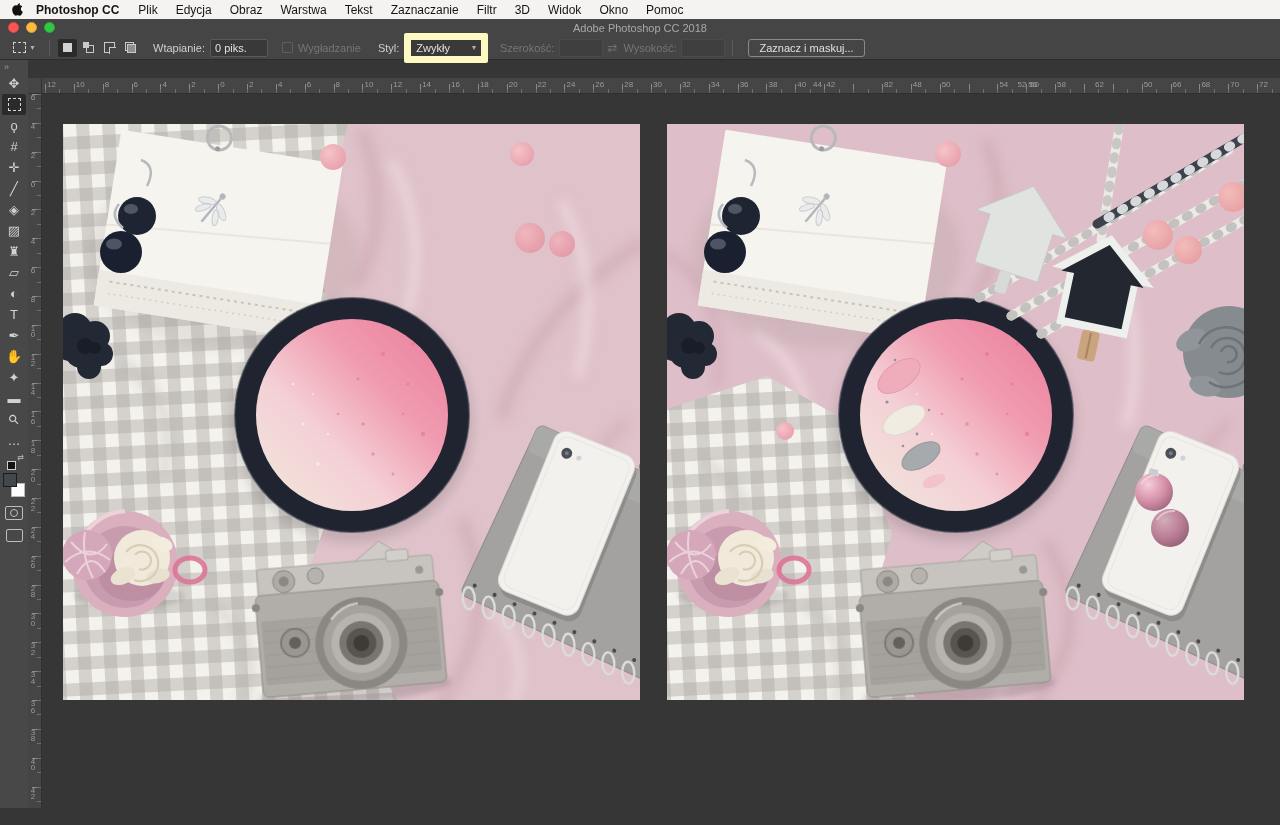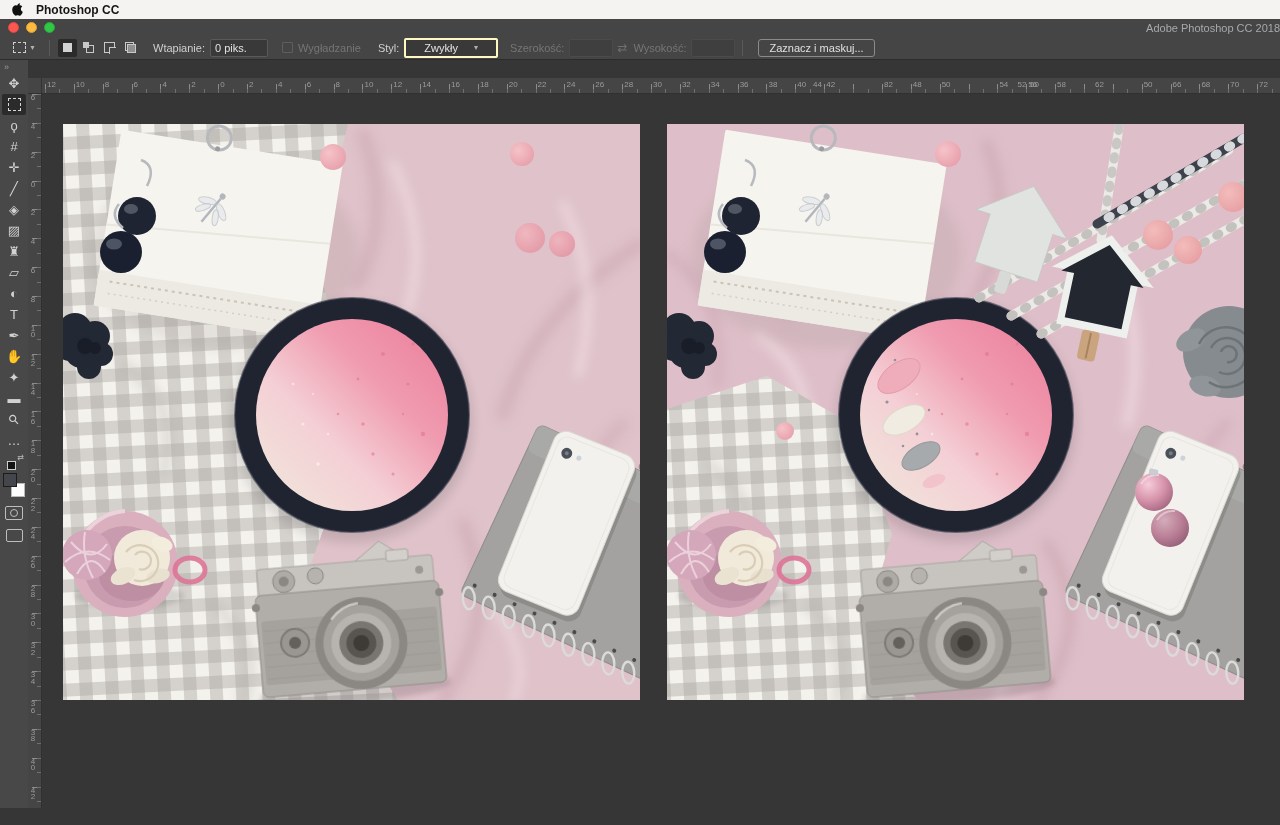--- a/index.html
+++ b/index.html
@@ -9,21 +9,21 @@
   
   .menubar{position:absolute;left:0;top:0;right:0;height:19px;background:#f4f3f1;
            display:flex;align-items:center;padding-left:12px;font-size:12px;color:#151515;}
   .apple{display:flex;align-items:center;margin-right:10px;}
   .apple svg{width:12px;height:13px;display:block;}
   .menu-item{padding:0 9px;white-space:nowrap;text-align:right;}
   .app-name{font-weight:bold;padding:0 10px 0 2px;}
 
   
   .titlebar{position:absolute;top:19px;left:0;right:0;height:17px;background:#454545;
-            border-bottom:1px solid #373737;display:flex;align-items:center;justify-content:flex-end;}
+            border-bottom:1px solid #373737;display:flex;align-items:center;justify-content:center;}
   .tl{position:absolute;width:11px;height:11px;border-radius:50%;top:3px;box-sizing:border-box;}
   .tl.red{left:8px;background:#fc5753;border:1px solid #df4744;}
   .tl.yellow{left:26px;background:#fdbc40;border:1px solid #de9f34;}
   .tl.green{left:44px;background:#33c748;border:1px solid #27aa35;}
   .title{font-size:11px;color:#a9a9a9;}
 
   
   .optionsbar{position:absolute;top:36px;left:0;right:0;height:24px;background:#454545;
               border-bottom:1px solid #2c2c2c;display:flex;align-items:center;font-size:11px;
               padding-left:6px;box-sizing:border-box;}
@@ -42,22 +42,22 @@
                  border-left:1px solid #c9c9c9;border-top:1px solid #c9c9c9;}
   .mi-int::before{content:"";position:absolute;left:0;top:0;width:7px;height:7px;border:1px solid #c9c9c9;}
   .mi-int::after{content:"";position:absolute;right:0;bottom:0;width:7px;height:7px;border:1px solid #c9c9c9;background:#8f8f8f;}
   .ob-label{color:#cfcfcf;margin:0 5px 0 12px;white-space:nowrap;}
   .ob-label.disabled{color:#757575;}
   .ob-field{width:48px;height:16px;background:#393939;border:1px solid #5a5a5a;border-radius:2px;
             color:#e2e2e2;display:flex;align-items:center;padding:0 4px;}
   .ob-field.sm{width:34px;}
   .ob-field.disabled{background:#3f3f3f;border-color:#4b4b4b;}
   .cb{width:9px;height:9px;border:1px solid #5e5e5e;margin-left:14px;border-radius:1px;}
-  .ob-dd{height:16px;background:#393939;border:2px solid #fef9c3;border-radius:2px;color:#e2e2e2;
-         display:flex;align-items:center;gap:16px;padding:0 18px;min-width:52px;justify-content:space-between;}
+  .ob-dd{height:16px;background:#393939;border:7px solid #fef9c3;border-radius:2px;color:#e2e2e2;
+         display:flex;align-items:center;gap:22px;padding:0 5px;min-width:52px;justify-content:space-between;}
   .swap{color:#6f6f6f;font-size:12px;margin:0 4px;}
   .ob-btn{background:transparent;border:1px solid #8a8a8a;border-radius:3px;color:#e0e0e0;
           font-size:11px;font-family:inherit;padding:2px 10px;margin-left:8px;}
 
   
   .toolbar{position:absolute;left:0;top:60px;bottom:17px;width:28px;background:#484848;
            display:flex;flex-direction:column;align-items:center;padding-top:1px;box-sizing:border-box;}
   .collapse{color:#9a9a9a;font-size:9px;height:12px;line-height:12px;align-self:flex-start;padding-left:4px;}
   #tools{display:flex;flex-direction:column;align-items:center;}
   .tool{width:24px;height:21px;display:flex;align-items:center;justify-content:center;
@@ -114,20 +114,33 @@
 
 <div id="app">
 
   <div class="menubar">
     <span class="apple">
       <svg viewBox="0 0 170 180">
           <path fill="#111" d="M150 134c-4 10-9 19-16 27-9 11-17 18-28 18-9 0-13-6-26-6s-17 6-26 6c-10 0-19-9-28-20C13 143 3 117 3 92 3 51 30 29 55 29c10 0 20 7 26 7s17-8 30-7c5 0 23 2 34 18-1 1-20 12-20 35 0 28 24 36 25 37zM112 2c2 12-3 23-10 31-7 9-18 15-29 14-1-11 4-23 11-30C92 9 104 3 112 2z"></path>
         </svg>
     </span>
     <span class="menu-item app-name">Photoshop CC</span>
+    <span id="menu-items" style="display:flex;">
+        <span class="menu-item">Plik</span>
+        <span class="menu-item">Edycja</span>
+        <span class="menu-item">Obraz</span>
+        <span class="menu-item">Warstwa</span>
+        <span class="menu-item">Tekst</span>
+        <span class="menu-item">Zaznaczanie</span>
+        <span class="menu-item">Filtr</span>
+        <span class="menu-item">3D</span>
+        <span class="menu-item">Widok</span>
+        <span class="menu-item">Okno</span>
+        <span class="menu-item">Pomoc</span>
+      </span>
   </div>
 
   <div class="titlebar">
     <span class="tl red"></span>
     <span class="tl yellow"></span>
     <span class="tl green"></span>
     <span class="title">Adobe Photoshop CC 2018</span>
   </div>
 
   <div class="optionsbar">

